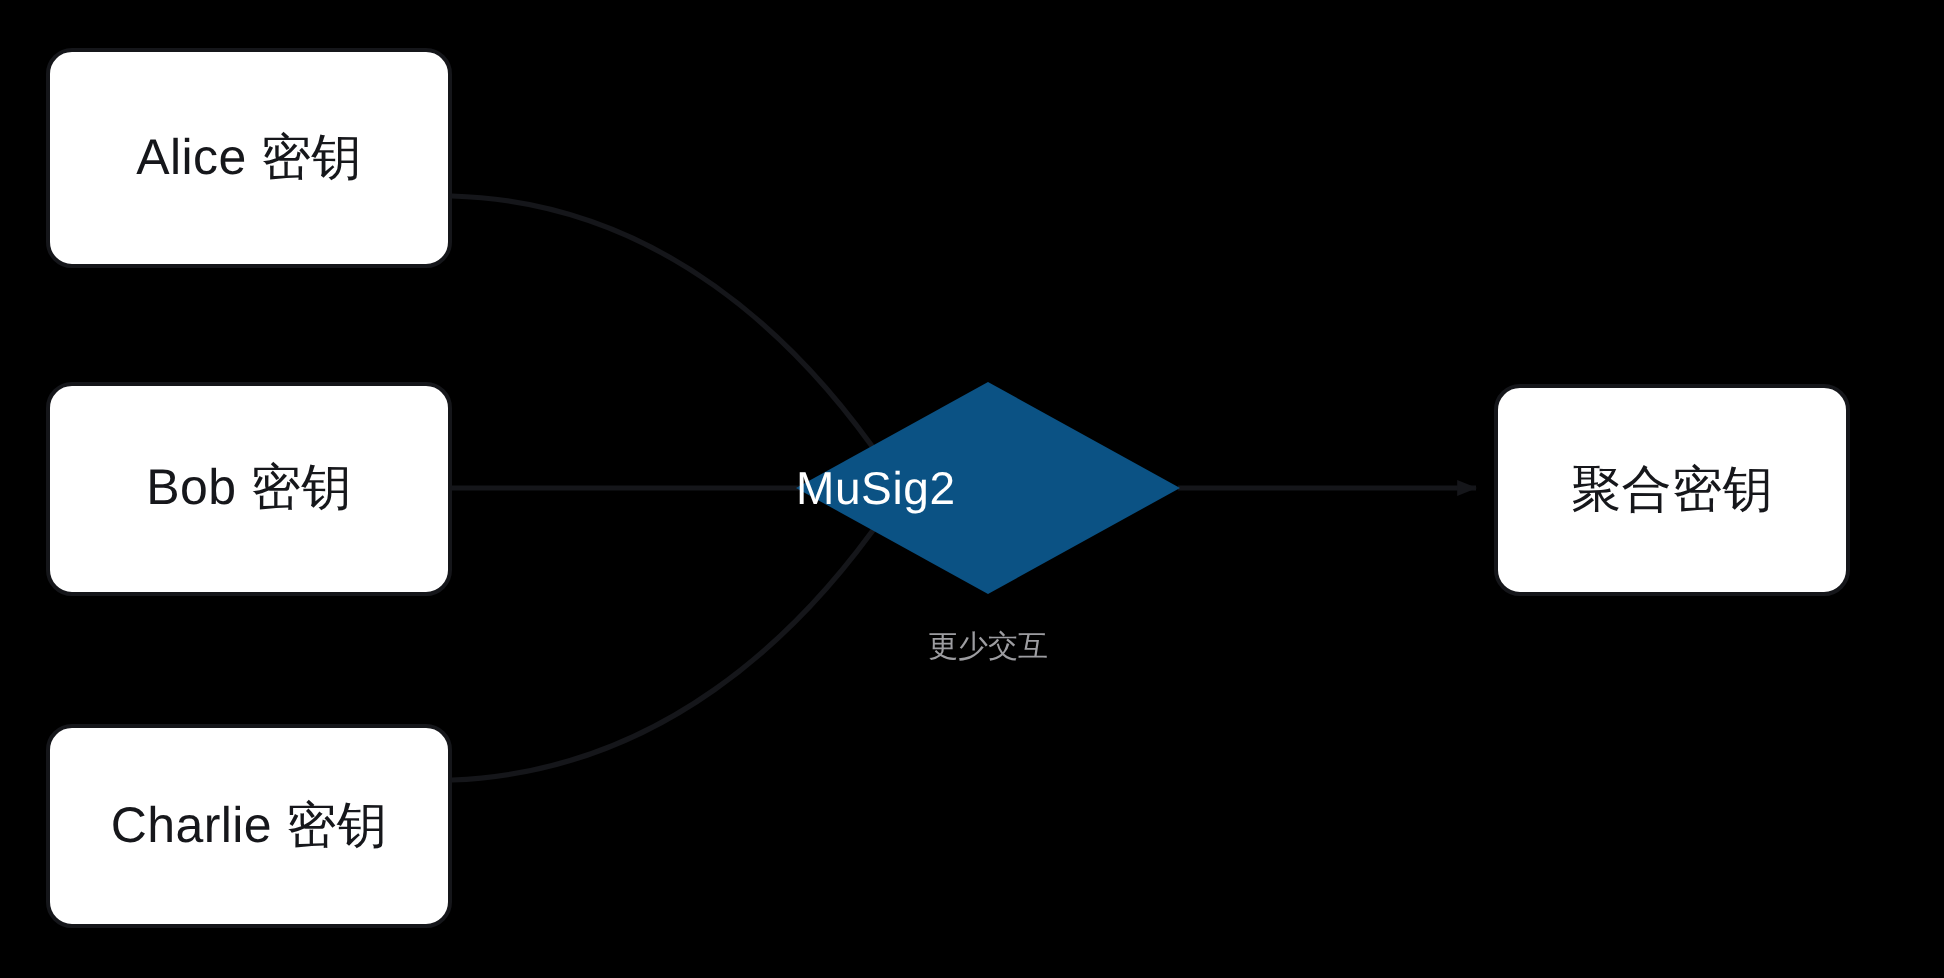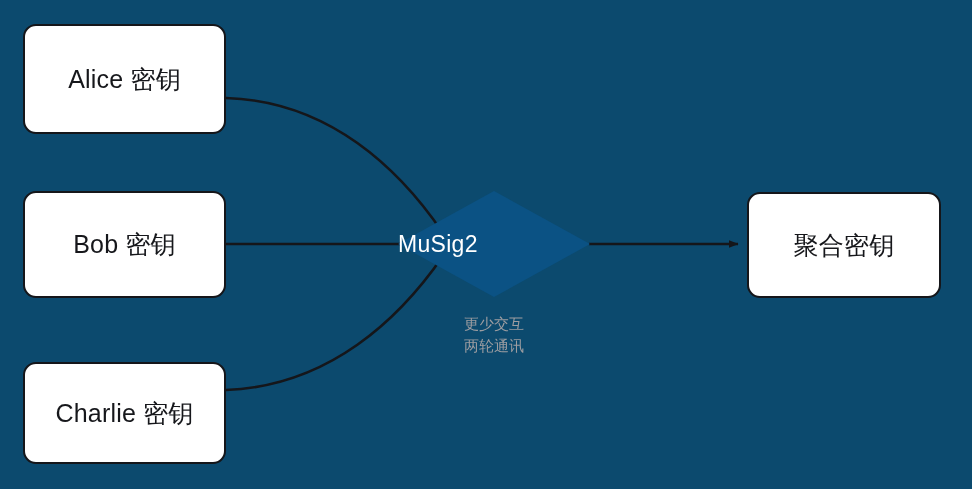--- a/index.html
+++ b/index.html
@@ -4,21 +4,21 @@
 <style>
   html, body {
     margin: 0;
     padding: 0;
     background: #ffffff;
   }
   #canvas {
     position: relative;
     width: 972px;
     height: 489px;
-    background: #0c4a6e;
+    background: #000000;
     overflow: hidden;
     font-family: "Liberation Sans", "DejaVu Sans", sans-serif;
   }
   #edges {
     position: absolute;
     left: 0;
     top: 0;
     width: 972px;
     height: 489px;
     pointer-events: none;
@@ -109,20 +109,19 @@
 
   <div class="diamond-wrap" style="left:398px; top:191px; width:192px; height:106px;">
     <svg class="diamond-shape" viewBox="0 0 192 106" preserveAspectRatio="none" xmlns="http://www.w3.org/2000/svg">
       <polygon points="96,0 192,53 96,106 0,53" fill="#0b5284"></polygon>
     </svg>
     <span class="diamond-label">MuSig2</span>
   </div>
 
   <div class="caption" style="left:404px; top:313px; width:180px;">
     <span class="caption-line">更少交互</span>
-    <span class="caption-line">两轮通讯</span>
   </div>
 
-  <div class="node-box" style="left:747px; top:192px; width:194px; height:106px;">
+  <div class="node-box" style="left:747px; top:192px; width:178px; height:106px;">
     <span class="node-label">聚合密钥</span>
   </div>
 
 </div>
 
 </body></html>

